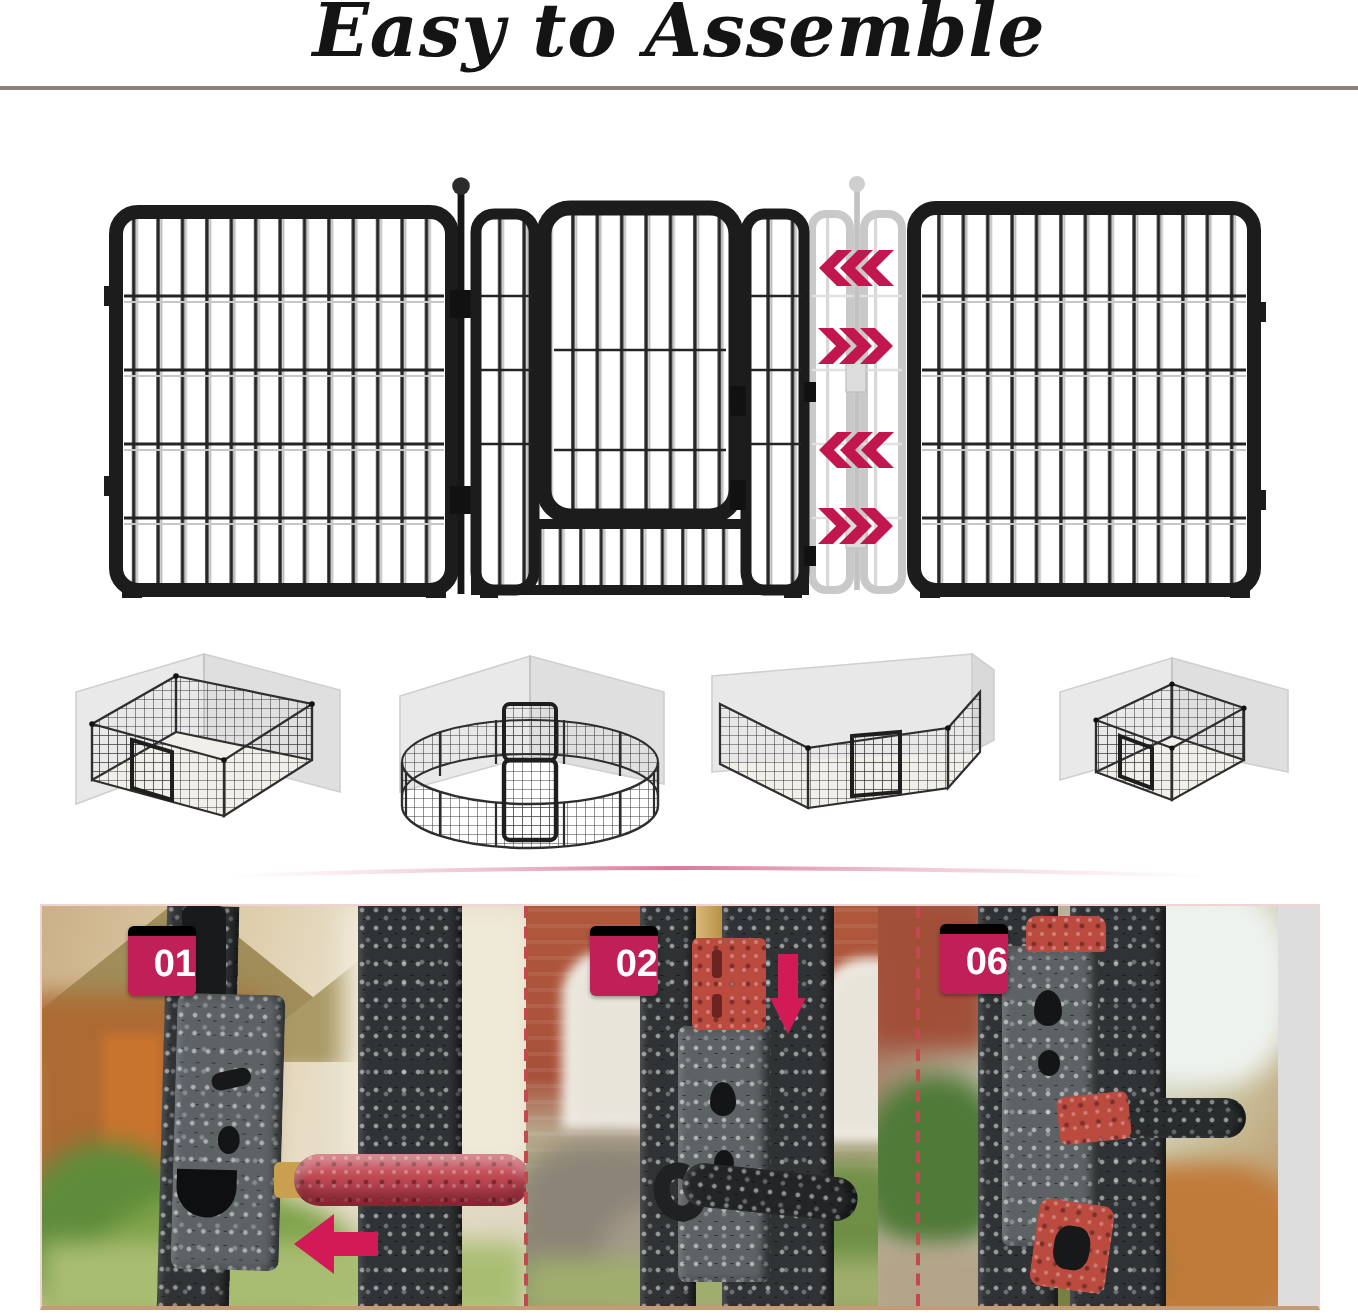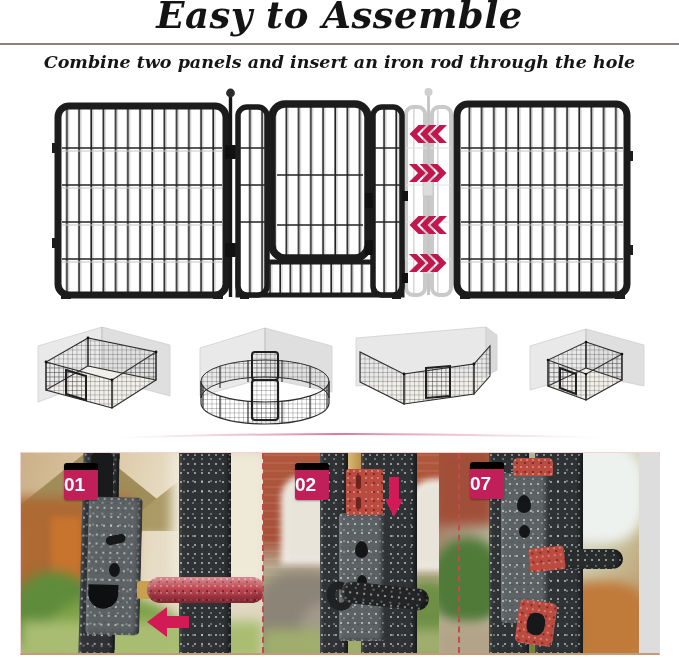--- a/index.html
+++ b/index.html
@@ -28,22 +28,22 @@
 
   
   .strip{position:absolute;left:20px;top:452px;width:640px;height:203px;box-sizing:border-box;
          border:1px solid var(--strip-border);border-bottom:2px solid #c39b77;
          display:flex;overflow:hidden;background:#ddd;}
   .photo{position:relative;height:100%;overflow:hidden;}
   .photo1{width:242px}.photo2{width:176px}.photo3{width:200px}
   .sep{position:absolute;top:0;height:100%;width:0;border-left:2px dashed var(--dashed-separator);z-index:15;}
   .sep.s1{left:241px}.sep.s2{left:437px}
   .badge{position:absolute;z-index:20;width:34px;height:30px;background:var(--badge-bg);
-         color:var(--badge-text);font:bold 19px/30px "Liberation Sans",sans-serif;text-align:left;
-         border-radius:3px;box-shadow:0 1px 2px rgba(0,0,0,.35);border-top:7px solid #000000;}
+         color:var(--badge-text);font:bold 19px/30px "Liberation Sans",sans-serif;text-align:right;
+         border-radius:3px;box-shadow:0 1px 2px rgba(0,0,0,.35);border-top:5px solid #000000;}
   .b{position:absolute;z-index:1;filter:blur(6px);}
   .sharp{filter:blur(3px);}
   .metal{background-color:#303335;z-index:3;
     background-image:
       radial-gradient(circle at 2px 2px, rgba(255,255,255,.5) 0 .8px, transparent 1.5px),
       radial-gradient(circle at 5px 6px, rgba(205,210,215,.38) 0 .8px, transparent 1.5px),
       radial-gradient(circle at 3px 8px, rgba(0,0,0,.75) 0 1.1px, transparent 1.7px);
     background-size:7px 9px, 9px 11px, 8px 7px;
     box-shadow:inset 2px 0 3px rgba(255,255,255,.15), inset -3px 0 5px rgba(0,0,0,.55);}
   .metal.light{background-color:#5d6265;}
@@ -54,21 +54,20 @@
   .abs{position:absolute;}
   .arrow-svg{position:absolute;z-index:8;}
 </style>
 </head>
 <body>
 
 <div class="canvas">
 
   <h1 class="title">Easy to Assemble</h1>
   <div class="divider"></div>
-  <p class="subtitle">Combine two panels and insert an iron rod through the hole</p>
 
   <svg class="diagram" width="679" height="222" viewBox="0 0 679 222">
     <defs>
       <pattern id="pv" width="12.2" height="10" patternUnits="userSpaceOnUse">
         <rect width="12.2" height="10" fill="#ffffff"></rect>
         <rect x="5" width="1.7" height="10" fill="#242424"></rect>
         <rect x="7" width="1" height="10" fill="#bdbdbd"></rect>
       </pattern>
       <pattern id="pr" width="10.2" height="10" patternUnits="userSpaceOnUse">
         <rect width="10.2" height="10" fill="#ffffff"></rect>
@@ -326,16 +325,16 @@
         <div class="abs" style="left:16px;top:22px;width:14px;height:18px;background:#141517;border-radius:50% 50% 50% 50%/60% 60% 40% 40%"></div>
         <div class="abs" style="left:18px;top:52px;width:11px;height:13px;background:#141517;border-radius:50%"></div>
       </div>
       <div class="abs metal" style="left:116px;top:96px;width:68px;height:20px;border-radius:10px;z-index:6;background-color:#2a2d2e"></div>
       <div class="abs rough" style="left:90px;top:94px;width:36px;height:24px;z-index:7;
            background-color:var(--connector-red);border-radius:4px;transform:rotate(-6deg)"></div>
       <div class="abs rough" style="left:78px;top:148px;width:38px;height:44px;z-index:7;
            background-color:var(--connector-red);border-radius:6px;transform:rotate(8deg)">
         <div class="abs" style="left:10px;top:12px;width:18px;height:22px;background:#17181a;border-radius:40%"></div>
       </div>
-      <span class="badge" style="left:31px;top:9px">07</span>
+      <span class="badge" style="left:31px;top:9px">06</span>
     </figure>
   </div>
 </div>
 
 </body></html>

